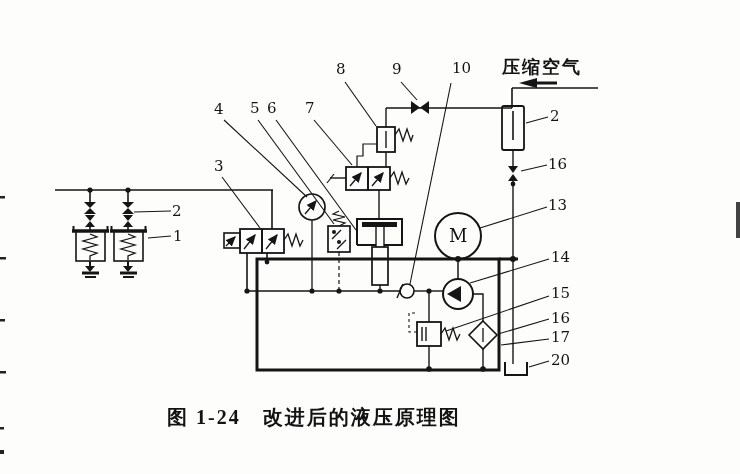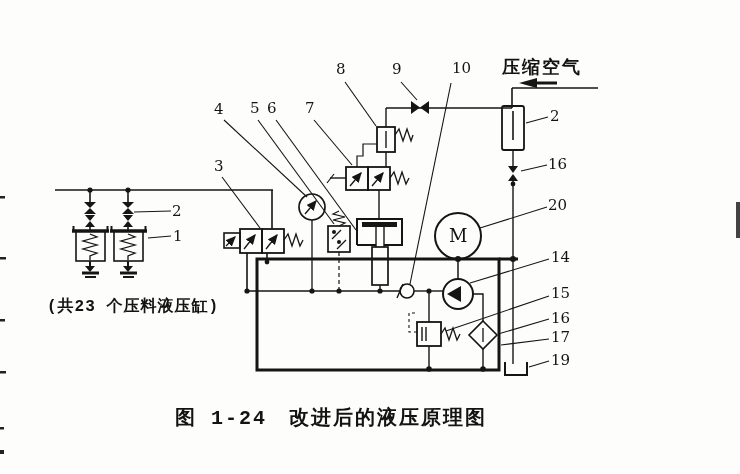--- a/index.html
+++ b/index.html
@@ -1,24 +1,24 @@
 <!DOCTYPE html>
 <html><head>
 <meta charset="utf-8">
 <style>
   html,body{margin:0;padding:0;background:#e8e8e4;}
   #page{position:relative;width:740px;height:474px;background:#fdfdfb;overflow:hidden;
         font-family:"DejaVu Serif","Liberation Serif",serif;color:#151515;}
   #art{position:absolute;left:0;top:0;}
   .txt{position:absolute;white-space:nowrap;color:#131313;}
   .plabel{font:15px/1 "DejaVu Serif","Liberation Serif",serif;}
-  .cjk{font-family:Liberation Mono, monospace;font-weight:bold;}
+  .cjk{font-family:Liberation Serif, serif;font-weight:bold;}
   #air-label{left:502px;top:55px;font-size:18px;letter-spacing:2px;}
   #note-left{left:47px;top:296px;font-size:16px;letter-spacing:1px;}
-  #caption{left:167px;top:404px;font-size:20px;letter-spacing:2px;margin-left:8px;}
+  #caption{left:167px;top:404px;font-size:20px;letter-spacing:2px;}
   #motor-letter{left:449px;top:225px;font-size:18px;}
   
   #pl1{left:173px;top:229px}#pl2{left:172px;top:204px}#pl3{left:214px;top:159px}
   #pl4{left:214px;top:102px}#pl5{left:250px;top:101px}#pl6{left:267px;top:101px}
   #pl7{left:305px;top:101px}#pl8{left:336px;top:62px}#pl9{left:392px;top:62px}
   #pl10{left:452px;top:61px}#pl11{left:550px;top:109px}#pl12{left:548px;top:157px}
   #pl13{left:548px;top:198px}#pl14{left:551px;top:250px}#pl15{left:551px;top:286px}
   #pl16{left:551px;top:311px}#pl17{left:551px;top:330px}#pl18{left:551px;top:353px}
 </style>
 </head>
@@ -234,36 +234,35 @@
     <rect x="0" y="257" width="6" height="2.5"></rect>
     <rect x="0" y="319" width="5" height="2.5"></rect>
     <rect x="0" y="371" width="6" height="2.5"></rect>
     <rect x="0" y="427" width="4" height="2.5"></rect>
     <rect x="0" y="450" width="4" height="4"></rect>
     <rect x="736" y="202" width="4" height="36" opacity="0.85"></rect>
   </g>
 </svg>
 
 <span id="air-label" class="txt cjk">压缩空气</span>
-<span id="note-left" class="txt cjk">(共23 个压料液压缸)</span>
 <span id="caption" class="txt cjk">图 1-24　改进后的液压原理图</span>
 <span id="motor-letter" class="txt">M</span>
 
 <span id="pl1" class="txt plabel">1</span>
 <span id="pl2" class="txt plabel">2</span>
 <span id="pl3" class="txt plabel">3</span>
 <span id="pl4" class="txt plabel">4</span>
 <span id="pl5" class="txt plabel">5</span>
 <span id="pl6" class="txt plabel">6</span>
 <span id="pl7" class="txt plabel">7</span>
 <span id="pl8" class="txt plabel">8</span>
 <span id="pl9" class="txt plabel">9</span>
 <span id="pl10" class="txt plabel">10</span>
 <span id="pl11" class="txt plabel">2</span>
 <span id="pl12" class="txt plabel">16</span>
-<span id="pl13" class="txt plabel">20</span>
+<span id="pl13" class="txt plabel">13</span>
 <span id="pl14" class="txt plabel">14</span>
 <span id="pl15" class="txt plabel">15</span>
 <span id="pl16" class="txt plabel">16</span>
 <span id="pl17" class="txt plabel">17</span>
-<span id="pl18" class="txt plabel">19</span>
+<span id="pl18" class="txt plabel">20</span>
 
 </div>
 
 </body></html>

